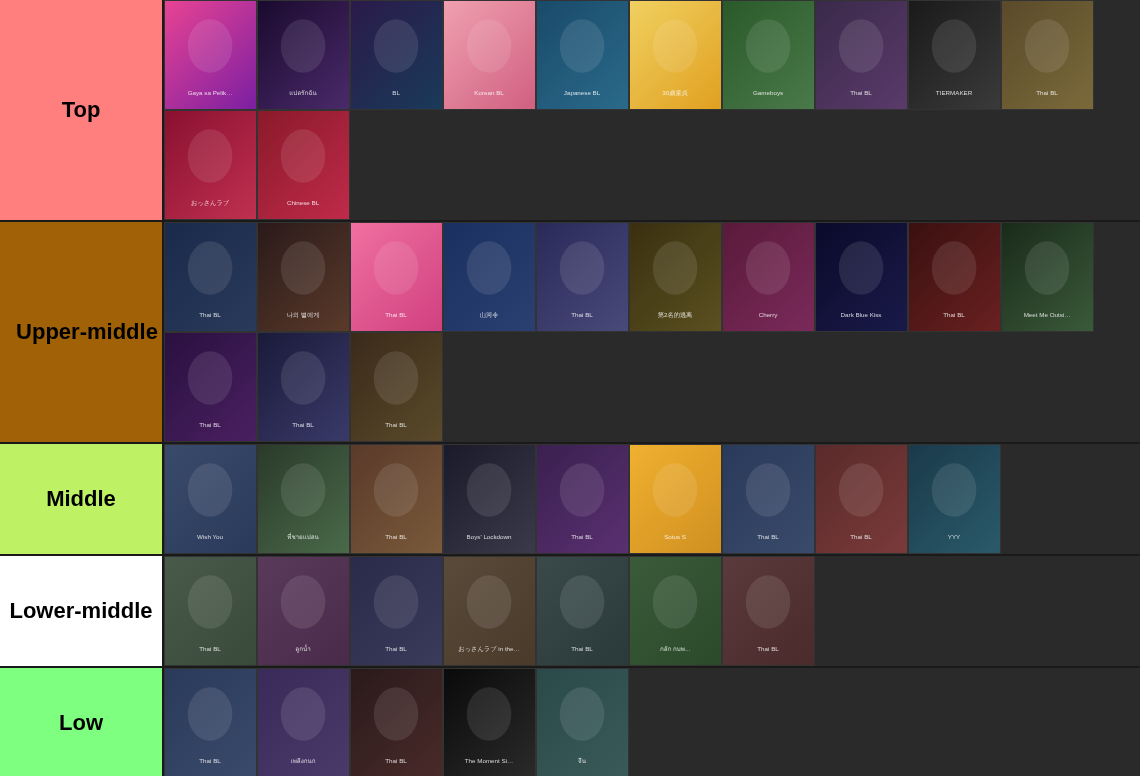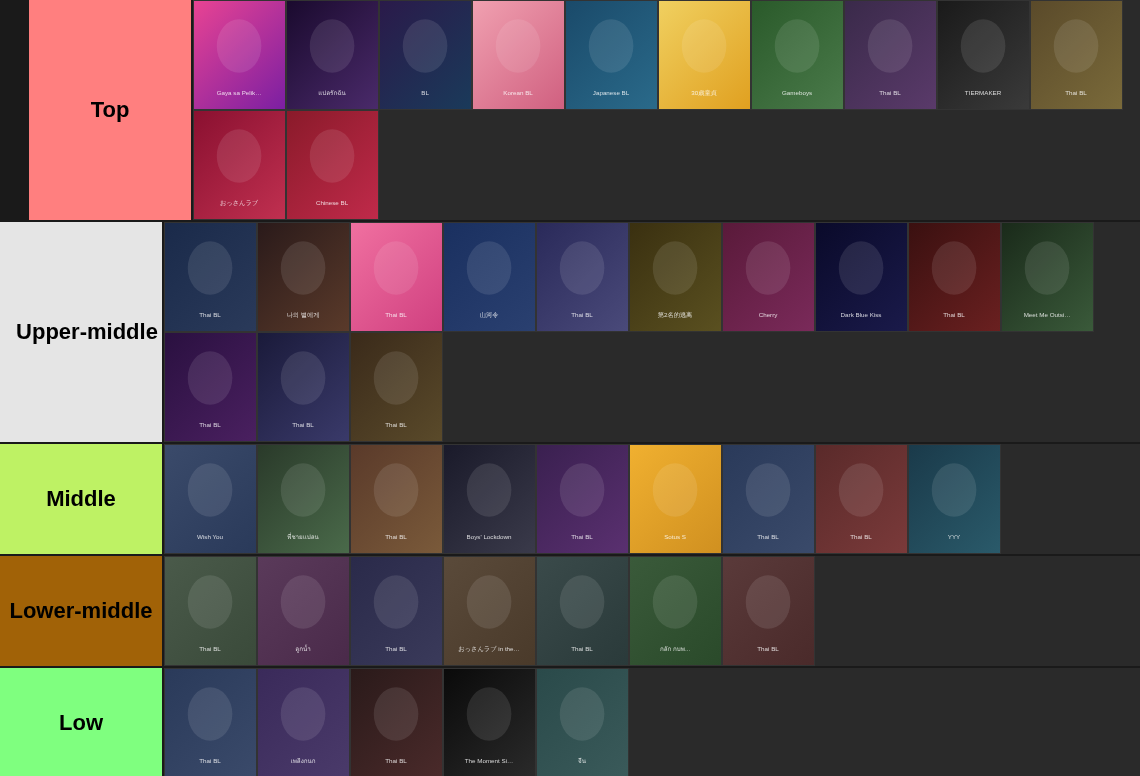--- a/index.html
+++ b/index.html
@@ -71,21 +71,21 @@
       overflow: hidden;
     }
 
     
     .tier-top .tier-label { background: #ff7f7f; }
     .tier-upper-middle .tier-label { background: #ffbf7f; }
     .tier-middle .tier-label { background: #ffdf7f; }
     .tier-lower-middle .tier-label { background: #dfff7f; }
     .tier-low .tier-label { background: #7fff7f; }
 
-    .tier-top { min-height: 220px; padding-left: 29px; }
+    .tier-top { min-height: 220px; }
     .tier-top .tier-images { flex-wrap: wrap; }
     .tier-top .img-placeholder { height: 110px; }
   </style>
 </head>
 <body>
 
 <div class="tier-container">
 <div class="tier-row tier-top">
       <div class="tier-label" style="background: rgb(255, 127, 127);">Top</div>
       <div class="tier-images">
@@ -193,21 +193,21 @@
             <svg width="93" height="110" viewBox="0 0 93 110">
               <rect width="93" height="110" fill="transparent"></rect>
               <ellipse cx="46" cy="45" rx="25" ry="30" fill="rgba(255,255,255,0.1)"></ellipse>
               <text x="46" y="100" text-anchor="middle" font-size="7" fill="rgba(255,255,255,0.8)">Chinese BL</text>
             </svg>
           </div>
         </div>
       </div>
     </div>
     <div class="tier-row tier-upper-middle">
-      <div class="tier-label" style="background: #e5e5e5; padding-left: 12px;">Upper-middle</div>
+      <div class="tier-label" style="background: #a16207; padding-left: 12px;">Upper-middle</div>
       <div class="tier-images">
         <div class="img-placeholder" style="background: linear-gradient(135deg, rgb(26, 42, 74), rgb(42, 58, 90));">
           <div class="img-inner">
             <svg width="93" height="110" viewBox="0 0 93 110">
               <rect width="93" height="110" fill="transparent"></rect>
               <ellipse cx="46" cy="45" rx="25" ry="30" fill="rgba(255,255,255,0.1)"></ellipse>
               <text x="46" y="100" text-anchor="middle" font-size="7" fill="rgba(255,255,255,0.8)">Thai BL</text>
             </svg>
           </div>
         </div>
@@ -401,21 +401,21 @@
             <svg width="93" height="110" viewBox="0 0 93 110">
               <rect width="93" height="110" fill="transparent"></rect>
               <ellipse cx="46" cy="45" rx="25" ry="30" fill="rgba(255,255,255,0.1)"></ellipse>
               <text x="46" y="100" text-anchor="middle" font-size="7" fill="rgba(255,255,255,0.8)">YYY</text>
             </svg>
           </div>
         </div>
       </div>
     </div>
     <div class="tier-row tier-lower-middle">
-      <div class="tier-label" style="background: #a16207;">Lower-middle</div>
+      <div class="tier-label" style="background: #ffffff;">Lower-middle</div>
       <div class="tier-images">
         <div class="img-placeholder" style="background: linear-gradient(135deg, rgb(74, 90, 74), rgb(58, 74, 58));">
           <div class="img-inner">
             <svg width="93" height="110" viewBox="0 0 93 110">
               <rect width="93" height="110" fill="transparent"></rect>
               <ellipse cx="46" cy="45" rx="25" ry="30" fill="rgba(255,255,255,0.1)"></ellipse>
               <text x="46" y="100" text-anchor="middle" font-size="7" fill="rgba(255,255,255,0.8)">Thai BL</text>
             </svg>
           </div>
         </div>

